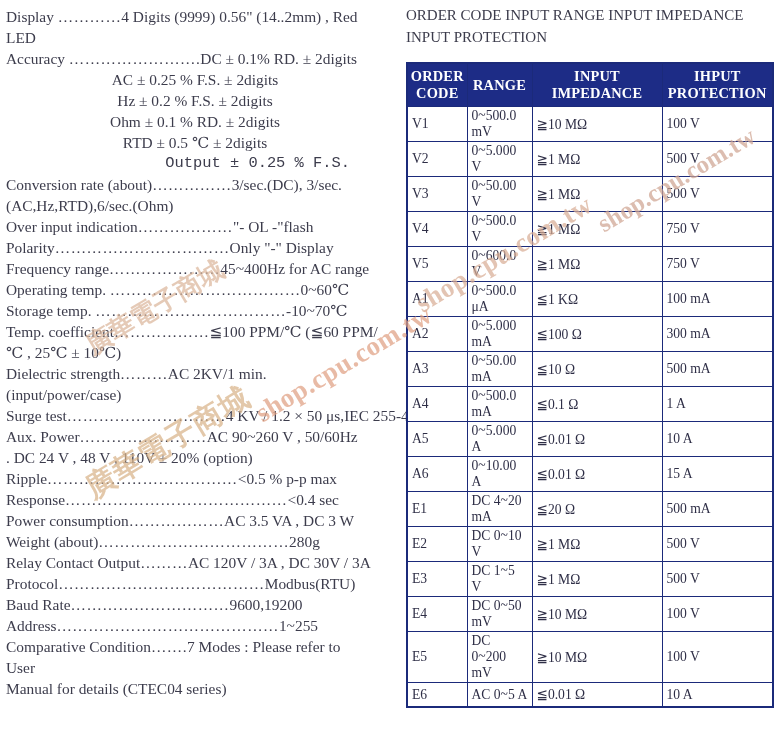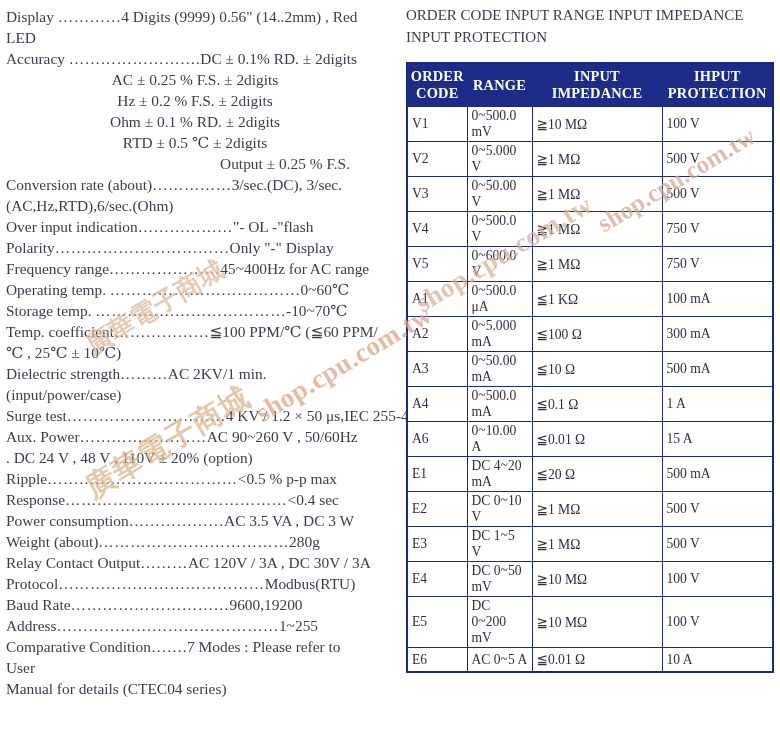--- a/index.html
+++ b/index.html
@@ -80,20 +80,21 @@
     white-space: nowrap;
     color: #3c3c4c;
   }
   .spec-line.indent-right {
     text-align: center;
     padding-right: 8px;
   }
   .spec-line.indent-out {
     text-align: right;
     padding-right: 42px;
+    font-family: Liberation Mono, monospace;
   }
   .spec-line .lbl { }
   .spec-line .dots { letter-spacing: .5px; }
   .spec-line .val { }
 
   
   #table-column {
     position: absolute;
     left: 406px;
     top: 4px;
@@ -246,20 +247,26 @@
           <td>≦10 Ω</td>
           <td>500 mA</td>
         </tr>
         <tr>
           <td>A4</td>
           <td>0~500.0 mA</td>
           <td>≦0.1 Ω</td>
           <td>1 A</td>
         </tr>
         <tr>
+          <td>A5</td>
+          <td>0~5.000 A</td>
+          <td>≦0.01 Ω</td>
+          <td>10 A</td>
+        </tr>
+        <tr>
           <td>A6</td>
           <td>0~10.00 A</td>
           <td>≦0.01 Ω</td>
           <td>15 A</td>
         </tr>
         <tr>
           <td>E1</td>
           <td>DC 4~20 mA</td>
           <td>≦20 Ω</td>
           <td>500 mA</td>

